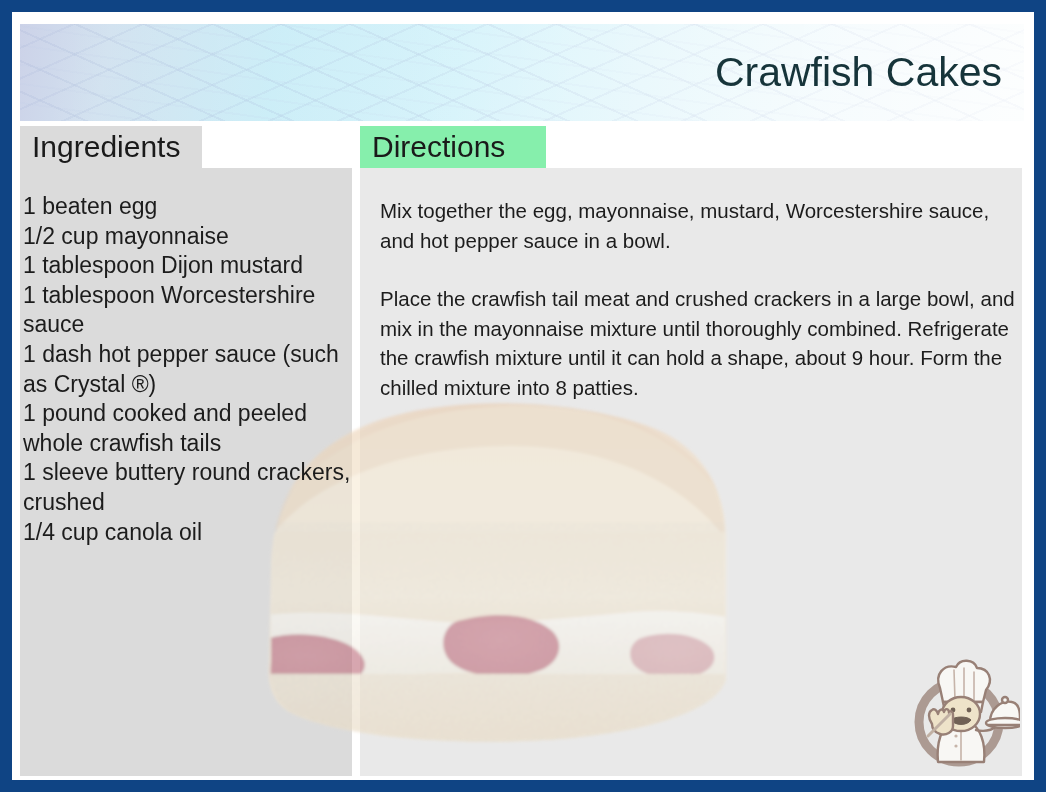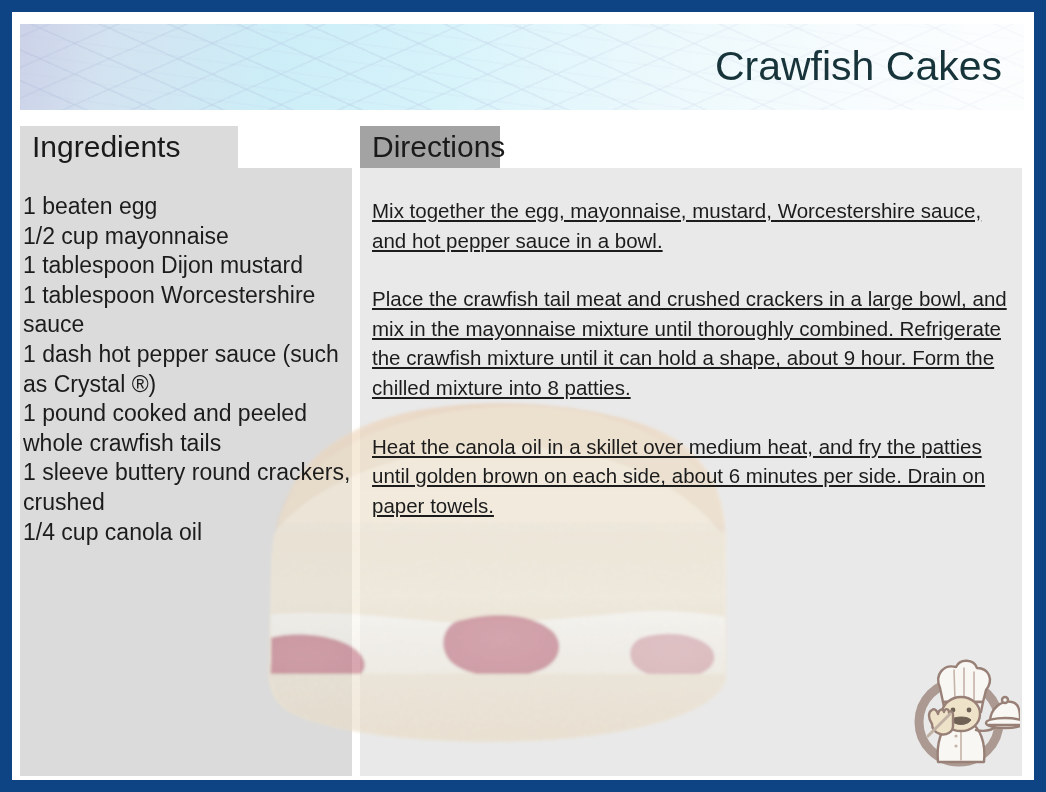--- a/index.html
+++ b/index.html
@@ -29,21 +29,21 @@
     height: 768px;
     background: #ffffff;
   }
 
   
   #banner {
     position: absolute;
     left: 20px;
     top: 24px;
     width: 1004px;
-    height: 86px;
+    height: 97px;
     overflow: hidden;
     background:
       linear-gradient(100deg,
         #ccd2e8 0%,
         #d2e2f0 9%,
         #c9edf7 26%,
         #d2f2fa 44%,
         #dff5fb 62%,
         #ecf8fc 80%,
         #f6fbfd 100%);
@@ -108,37 +108,37 @@
     top: 168px;
     width: 332px;
     height: 608px;
     background: #dbdbdb;
     z-index: 1;
   }
   #ingredients-tab {
     left: 20px;
     top: 126px;
     background: #dbdbdb;
-    width: 218px;
+    width: 182px;
   }
 
   #directions-panel {
     position: absolute;
     left: 360px;
     top: 168px;
     width: 662px;
     height: 608px;
     background: #e9e9e9;
     z-index: 1;
   }
   #directions-tab {
     left: 360px;
     top: 126px;
-    background: #a3a3a3;
-    width: 140px;
+    background: #86efac;
+    width: 186px;
   }
 
   
   #ingredients-list {
     position: absolute;
     left: 23px;
     top: 192px;
     width: 330px;
     font-size: 23px;
     line-height: 29.6px;
@@ -151,22 +151,21 @@
     position: absolute;
     left: 368px;
     top: 196px;
     width: 648px;
     font-size: 20.5px;
     line-height: 29.6px;
     color: #1c1c1c;
     z-index: 4;
   }
   #directions-body p {
-    margin: 0 0 29px 4px;
-    text-decoration: underline;
+    margin: 0 0 29px 12px;
   }
 
   
   #cake-photo {
     position: absolute;
     left: 243px;
     top: 382px;
     width: 500px;
     height: 382px;
     z-index: 2;
@@ -338,16 +337,15 @@
 1 tablespoon Dijon mustard
 1 tablespoon Worcestershire sauce
 1 dash hot pepper sauce (such as Crystal ®)
 1 pound cooked and peeled whole crawfish tails
 1 sleeve buttery round crackers, crushed
 1/4 cup canola oil</div>
 
   <div id="directions-body">
     <p>Mix together the egg, mayonnaise, mustard, Worcestershire sauce, and hot pepper sauce in a bowl.</p>
     <p>Place the crawfish tail meat and crushed crackers in a large bowl, and mix in the mayonnaise mixture until thoroughly combined. Refrigerate the crawfish mixture until it can hold a shape, about 9 hour. Form the chilled mixture into 8 patties.</p>
-    <p>Heat the canola oil in a skillet over medium heat, and fry the patties until golden brown on each side, about 6 minutes per side. Drain on paper towels.</p>
   </div>
 
 </div>
 
 </body></html>

